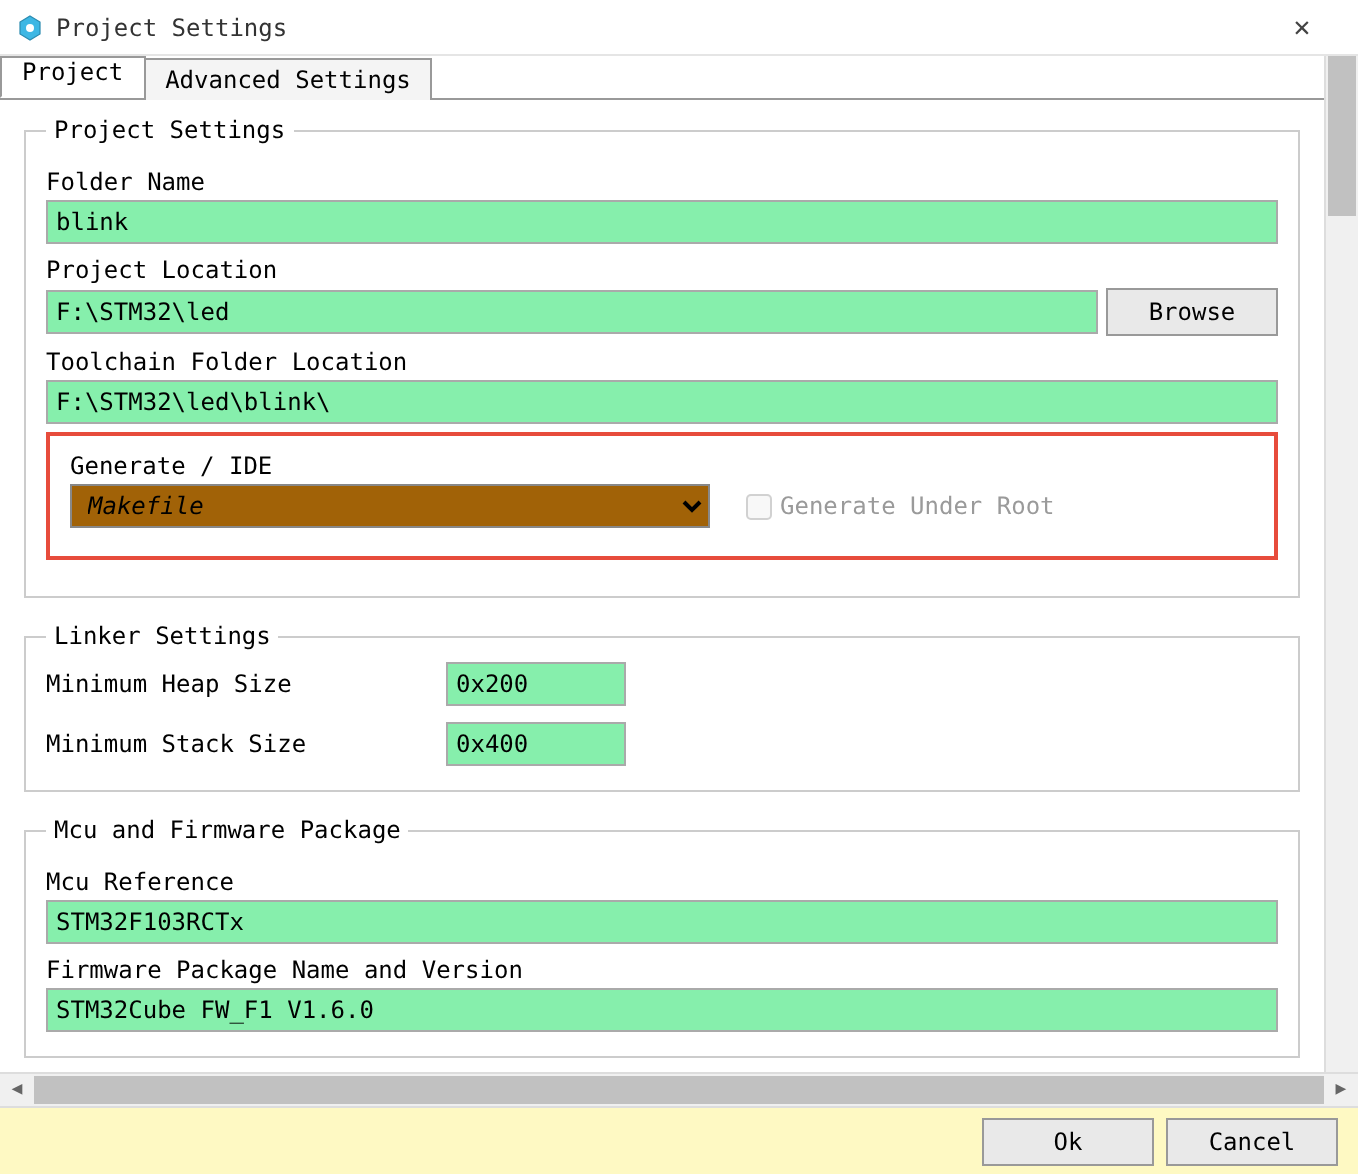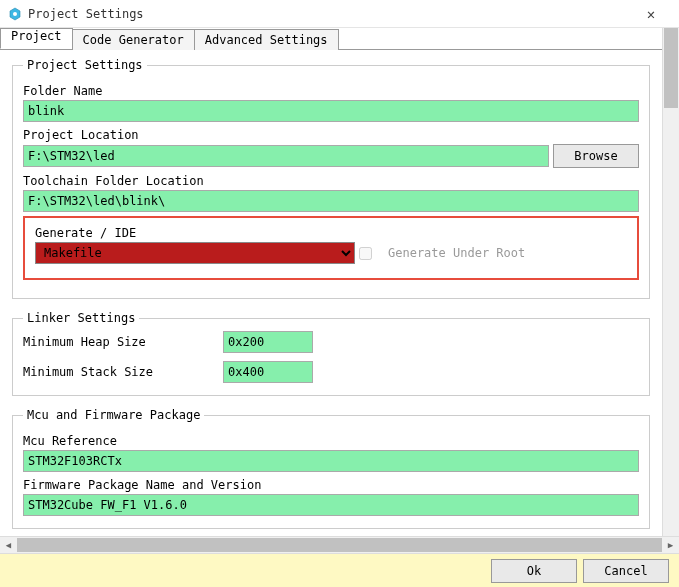--- a/index.html
+++ b/index.html
@@ -138,30 +138,31 @@
 }
 .highlight-box {
   border: 2px solid #e74c3c;
   padding: 8px 10px 14px 10px;
   margin-top: 4px;
 }
 .select {
   width: 320px;
   height: 22px;
   border: 1px solid #888;
-  background: #b91c1c;
+  background: #a16207;
   font-family: "SimSun", monospace;
   font-size: 12px;
   padding: 0 4px;
+  font-style: italic;
 }
 .checkbox-row {
   display: inline-flex;
   align-items: center;
-  gap: 16px;
-  margin-left: 0;
+  gap: 4px;
+  margin-left: 14px;
   color: #9a9a9a;
 }
 .checkbox-row input { accent-color: #999; }
 .linker-grid {
   display: grid;
   grid-template-columns: 200px 90px;
   row-gap: 8px;
   align-items: center;
 }
 .linker-grid .text-input { width: 90px; }
@@ -216,21 +217,20 @@
   </span>
   <span class="title">Project Settings</span>
   <span class="close">✕</span>
 </div>
 
 <div class="content-wrap">
   <div class="main-area">
 
     <div class="tabs">
       <div class="tab active">Project</div>
-      <div class="tab">Code Generator</div>
       <div class="tab">Advanced Settings</div>
     </div>
 
     <div class="scroll-body">
 
       <fieldset class="highlighted-wrap">
         <legend>Project Settings</legend>
 
         <div class="field-label">Folder Name</div>
         <input class="text-input" type="text" value="blink" style="">

